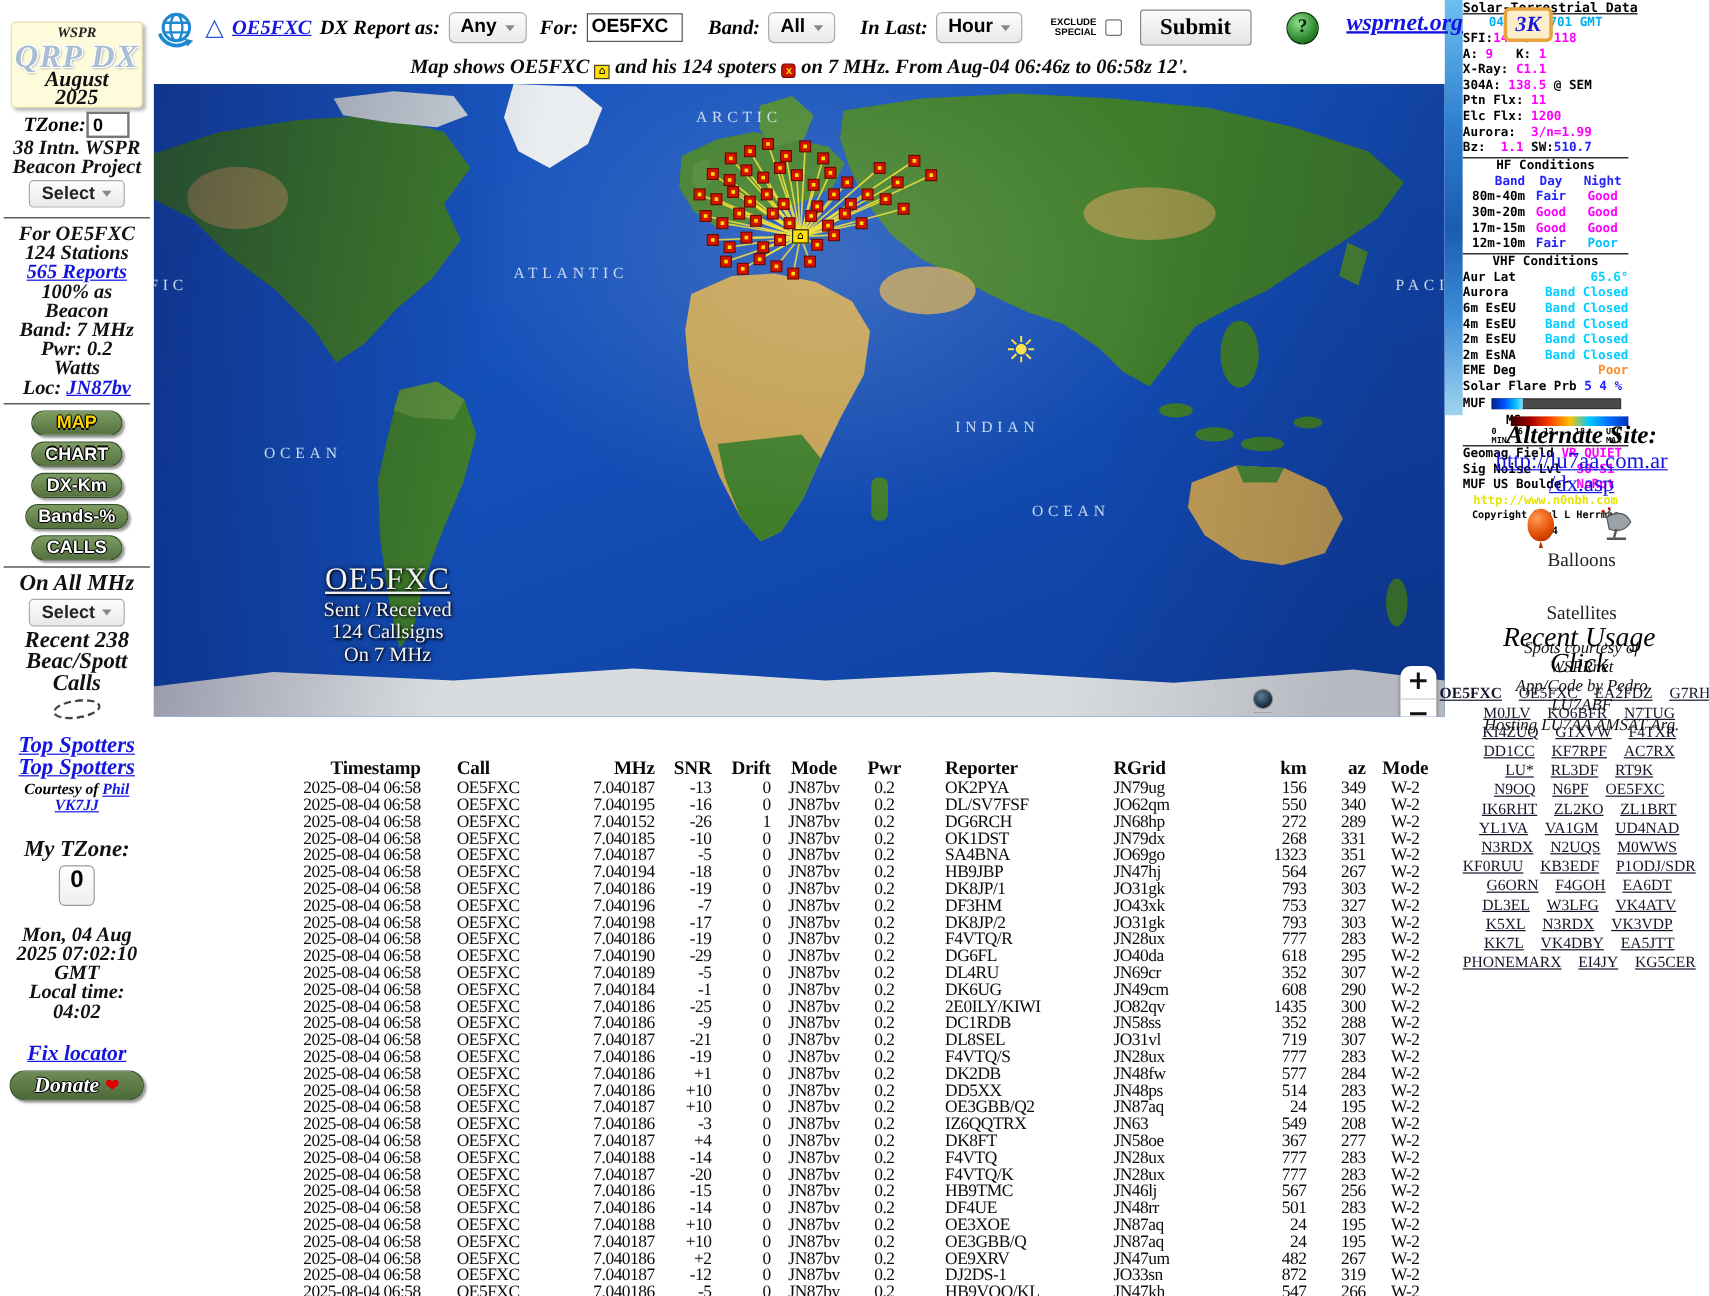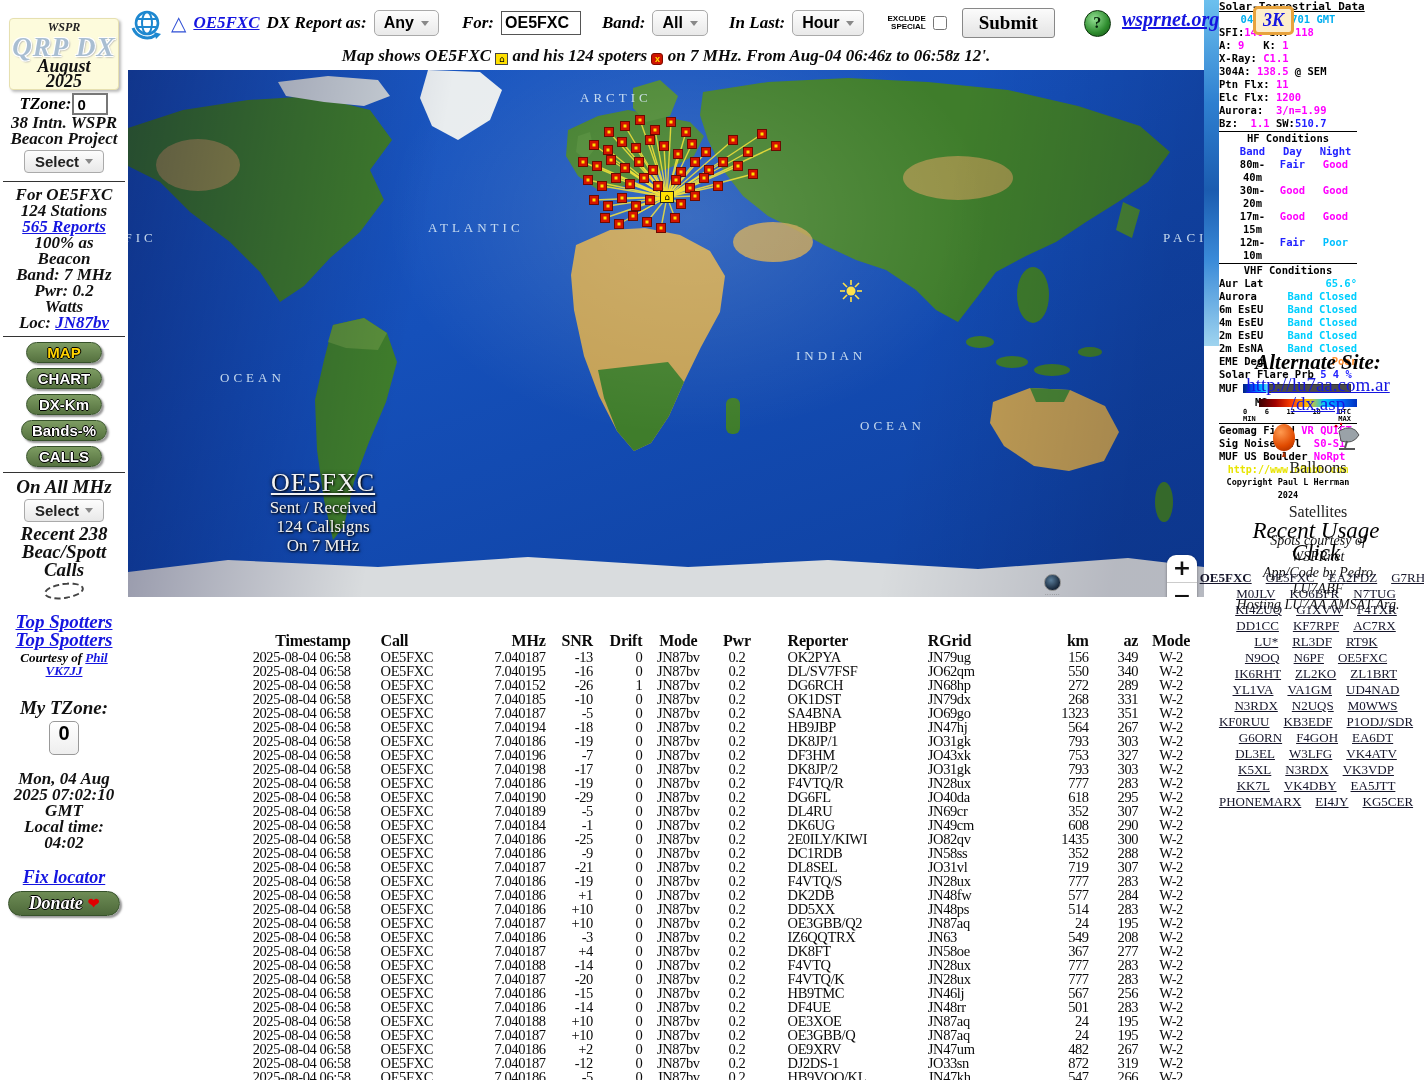--- a/index.html
+++ b/index.html
@@ -130,21 +130,21 @@
                background:linear-gradient(#6cc0ee 0%,#2e7fd0 30%,#1b5cb0 55%,#3a8ad8 75%,#9fd4ef 100%); }
   .solar { position:absolute; left:15px; top:0; width:138px; background:#fff;
            font-family:"DejaVu Sans Mono", monospace; font-weight:bold; font-size:10.5px;
            line-height:13px; color:#000; }
   .sline { white-space:pre; }
   .solar .ttl { font-size:11px; text-decoration:underline; text-align:center; white-space:nowrap; }
   .solar .cy { color:#00aeef; } .solar .mg { color:#ff00ff; } .solar .bl { color:#2222ff; }
   .solar .sec { text-align:center; border-top:1px solid #000; margin-top:1px; }
   .hf-grid { display:grid; grid-template-columns:52px 43px 43px; }
   .hf-grid span { text-align:center; }
-  .hf-grid .bandc { text-align:center; padding-left:15px; }
+  .hf-grid .bandc { text-align:right; padding-left:2px; }
   .hdr-blue { color:#2222ff; }
   .vhf-row { display:flex; justify-content:space-between; white-space:pre; }
   .muf-row { display:flex; align-items:center; gap:4px; margin-top:1px; }
   .muf-bar { width:108px; height:9px; background:#4a4a4a;
              box-shadow:inset 0 0 0 1px #333; position:relative; }
   .muf-bar::before { content:""; position:absolute; left:0; top:0; height:100%; width:26px;
              background:linear-gradient(90deg,#002080,#0050ff 40%,#00b8ff 75%,#7fe4ff); }
   .ms-bar { width:108px; height:8px;
             background:linear-gradient(90deg,#3a0000,#a00000,#ff4000,#ffc000,#00c8ff,#0070ff,#0030c0); }
   .scale-ticks { display:flex; width:108px; justify-content:space-between;
@@ -256,21 +256,21 @@
       <path d="M3,22 A15,15 0 0 0 26,29" fill="none" stroke="#1e88d0" stroke-width="3"></path>
       <path d="M26,33 L31,28 L24,26 Z" fill="#1e88d0"></path>
     </svg>
     <span class="tri">△</span>
     <span class="call-link">OE5FXC</span>
     <span class="tb-label">DX Report as:</span>
     <span class="dd-btn">
       <span>Any</span>
       <span class="caret"></span>
     </span>
-    <span class="tb-label" style="margin-left:16px;">For:</span>
+    <span class="tb-label" style="margin-left:4px;">For:</span>
     <input class="for-input" value="OE5FXC" style="">
     <span class="tb-label" style="margin-left:14px;">Band:</span>
     <span class="dd-btn">
       <span>All</span>
       <span class="caret"></span>
     </span>
     <span class="tb-label" style="margin-left:14px;">In Last:</span>
     <span class="dd-btn">
       <span>Hour</span>
       <span class="caret"></span>

